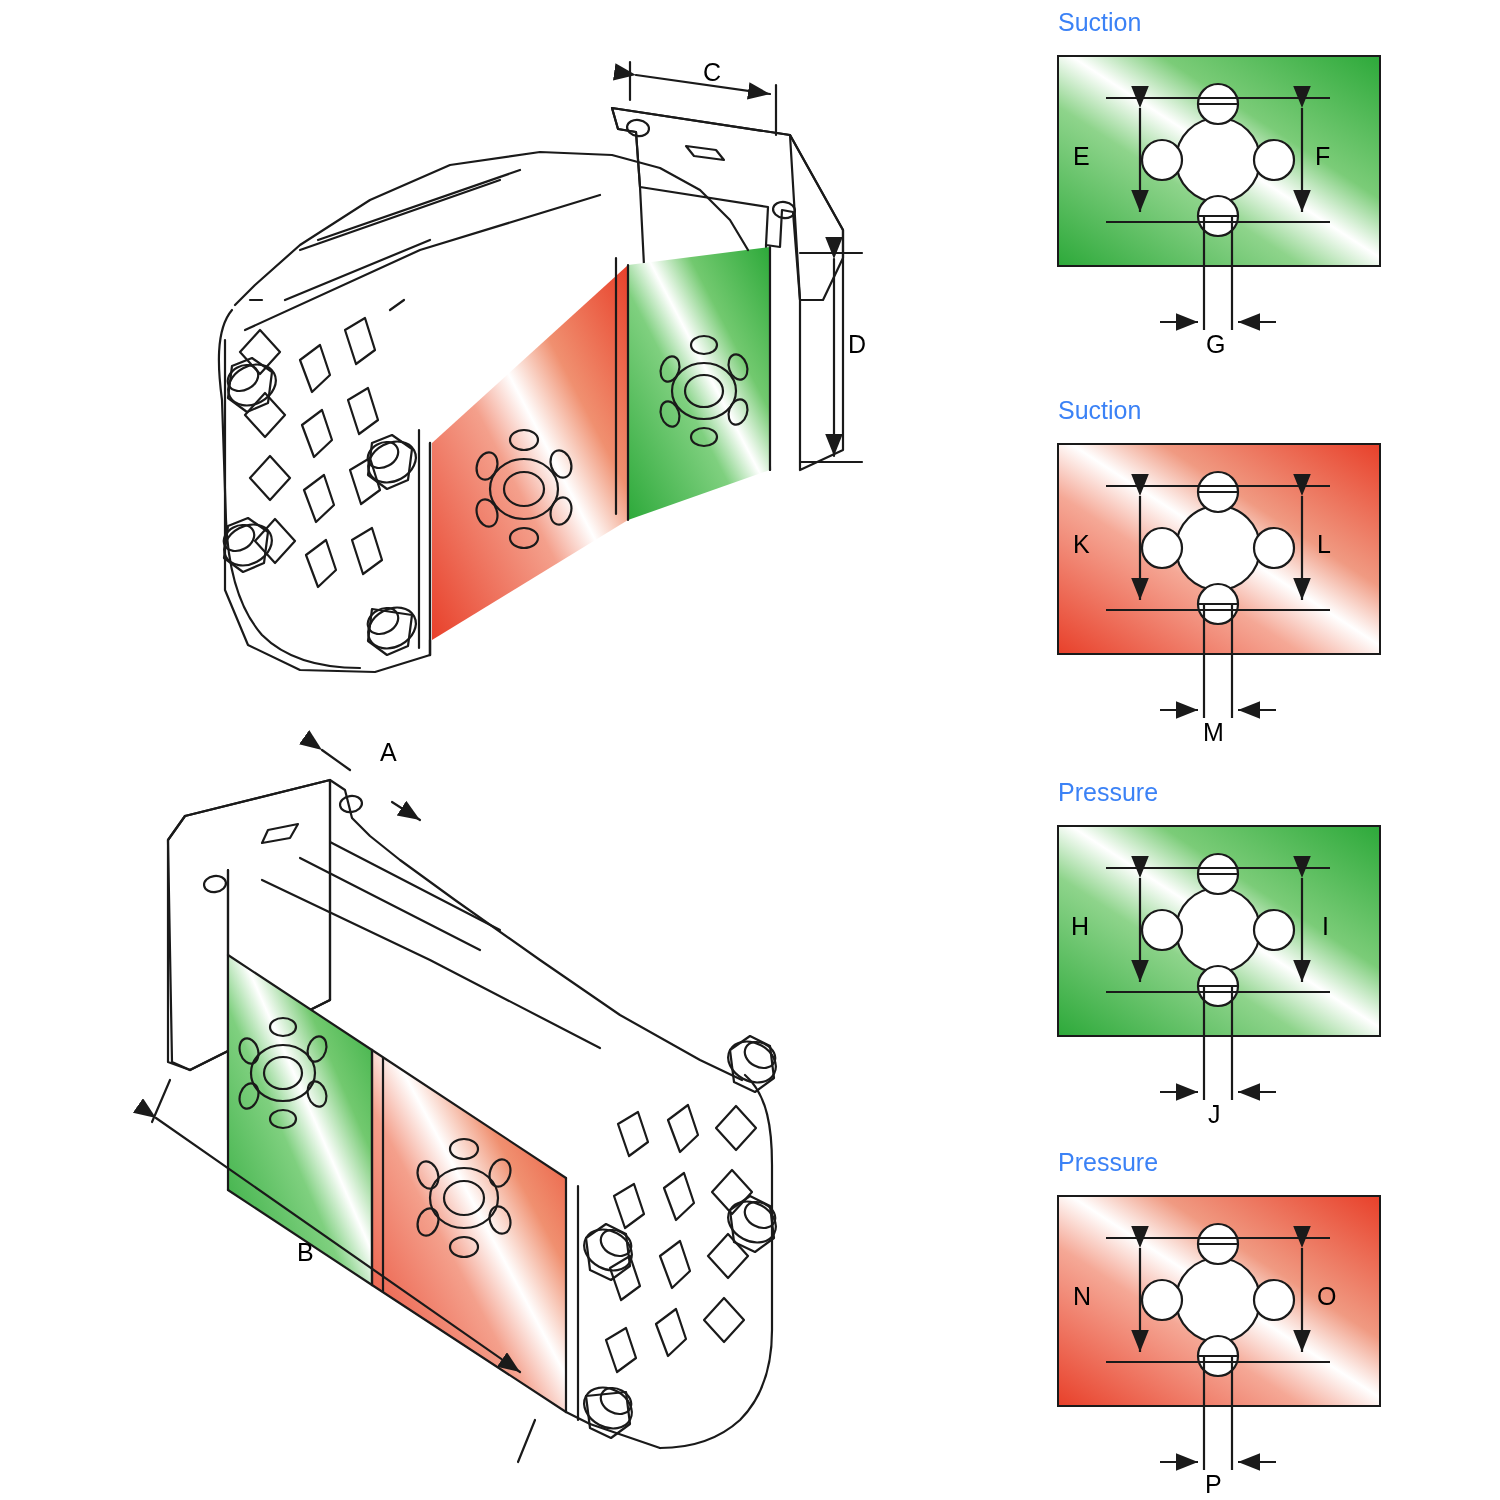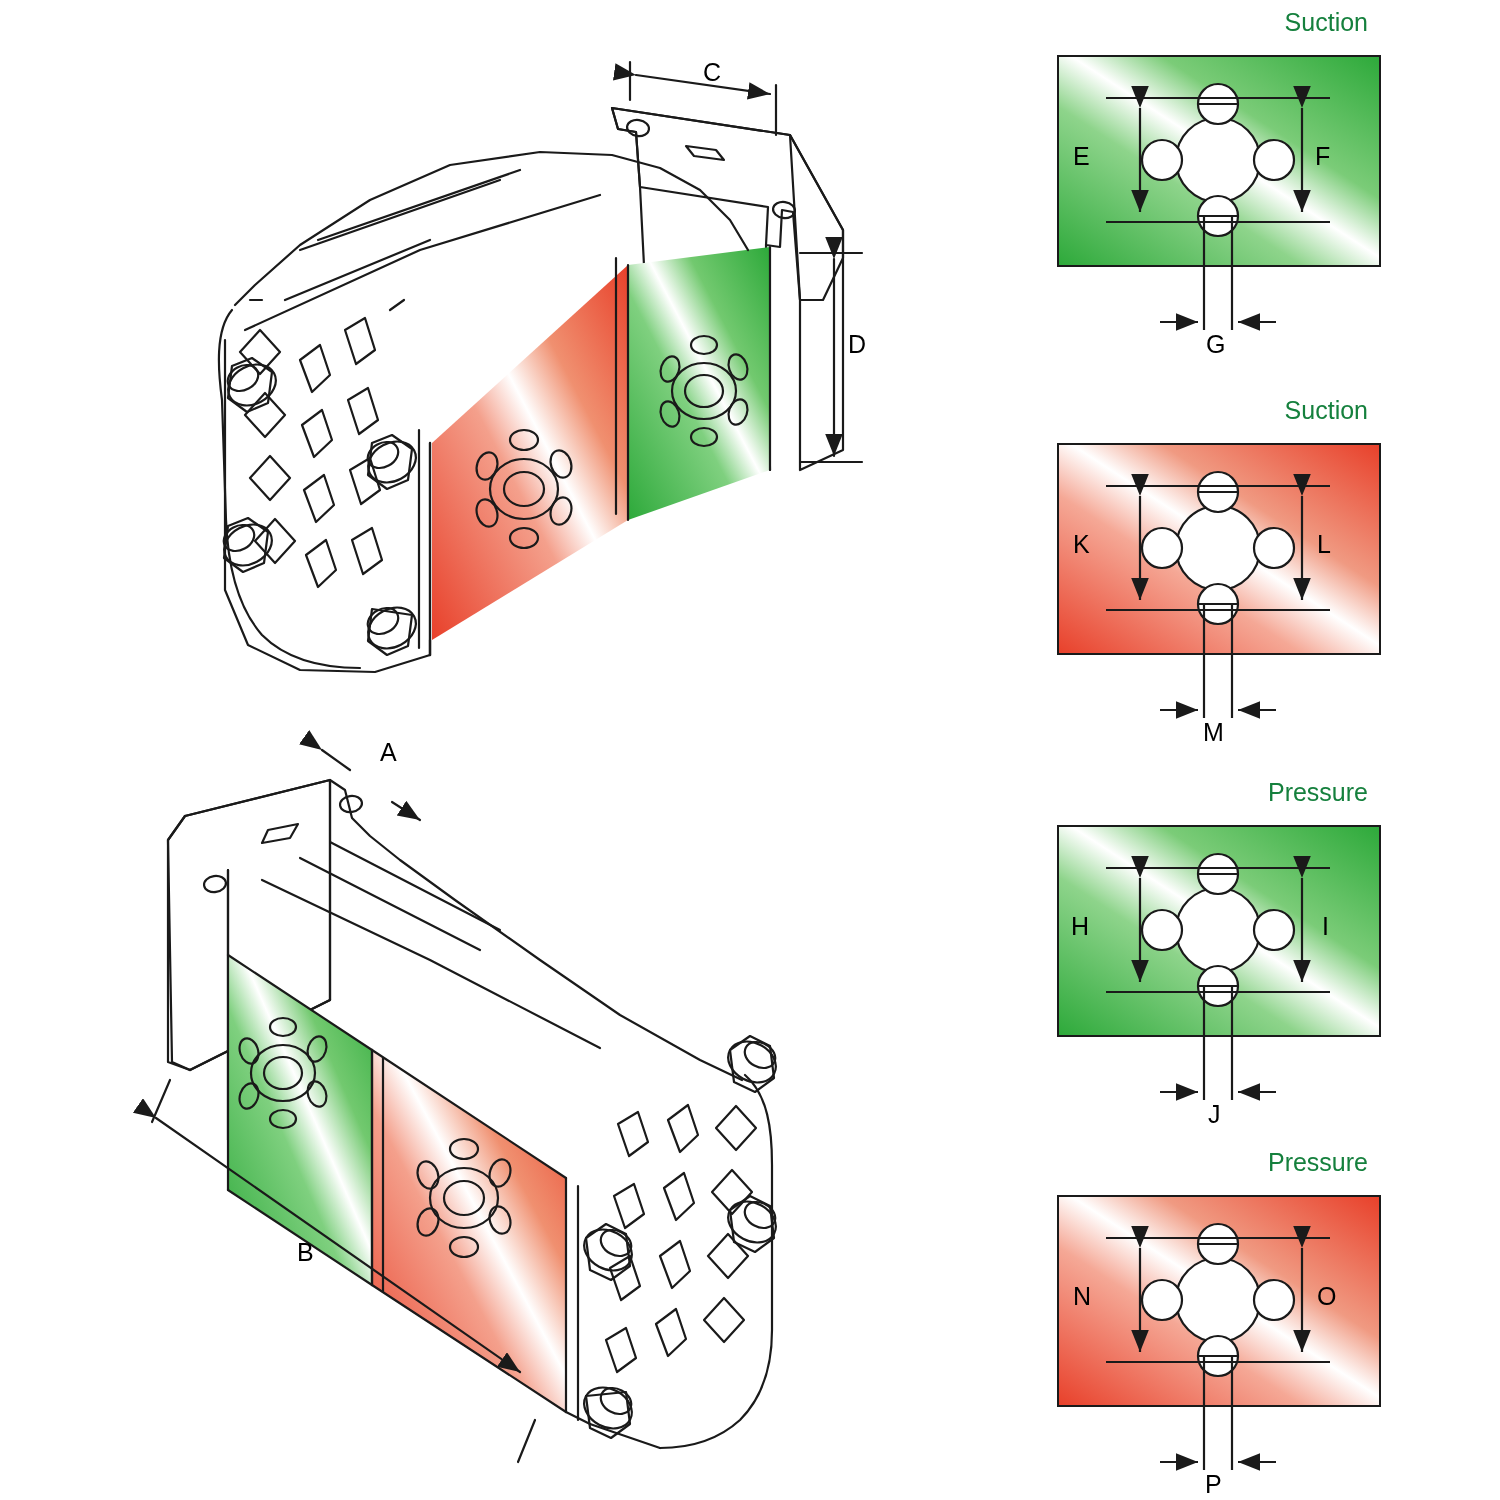--- a/index.html
+++ b/index.html
@@ -1,21 +1,21 @@
 <!DOCTYPE html>
 <html><head>
 <meta charset="utf-8">
 <style>
   html,body{margin:0;padding:0;background:#ffffff;}
   body{width:1500px;height:1500px;position:relative;overflow:hidden;
        font-family:"Liberation Sans", sans-serif;color:#000;}
   .root{position:absolute;left:0;top:0;width:1500px;height:1500px;}
   svg{display:block;}
   .lbl{position:absolute;font-size:25px;color:#000;white-space:nowrap;}
-  .port-title{position:absolute;font-size:25px;color:#15803d;white-space:nowrap;text-align:right;}
+  .port-title{position:absolute;font-size:25px;color:#3b82f6;white-space:nowrap;text-align:left;}
   .port-block{position:absolute;}
 </style>
 </head>
 <body>
 
 <div class="root">
 
   <svg width="1000" height="1500" viewBox="0 0 1000 1500" style="position:absolute;left:0;top:0;">
     <defs>
       <linearGradient id="gGreen" x1="0" y1="1" x2="1" y2="0">

